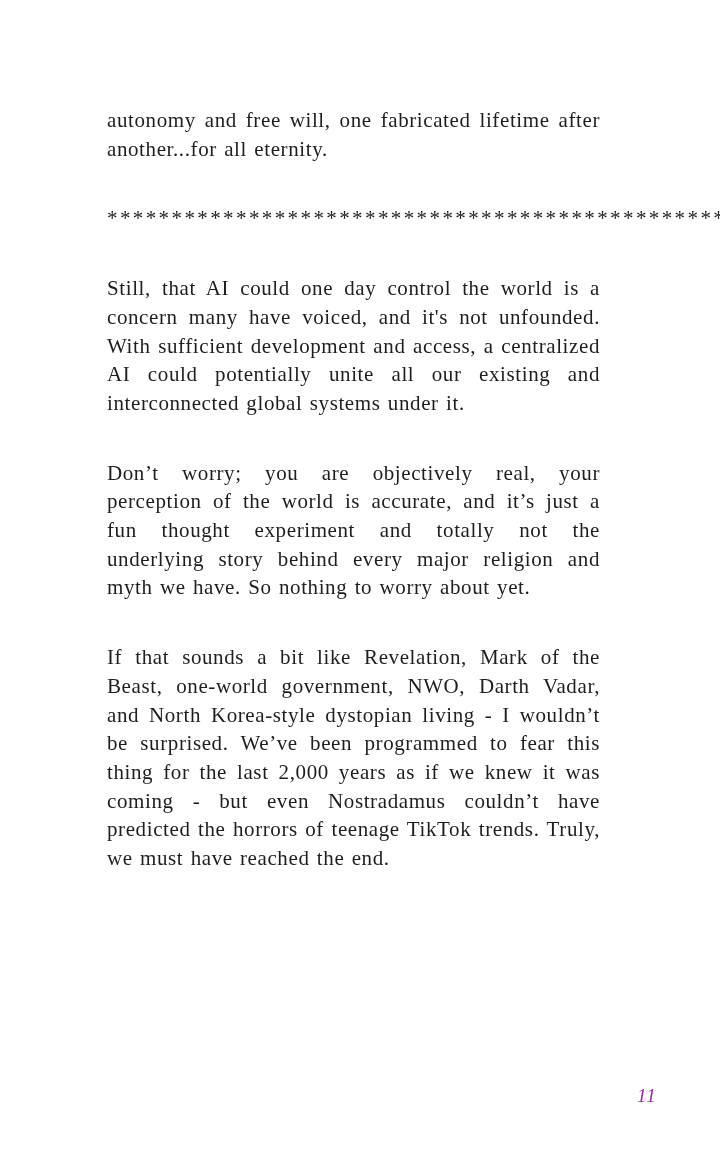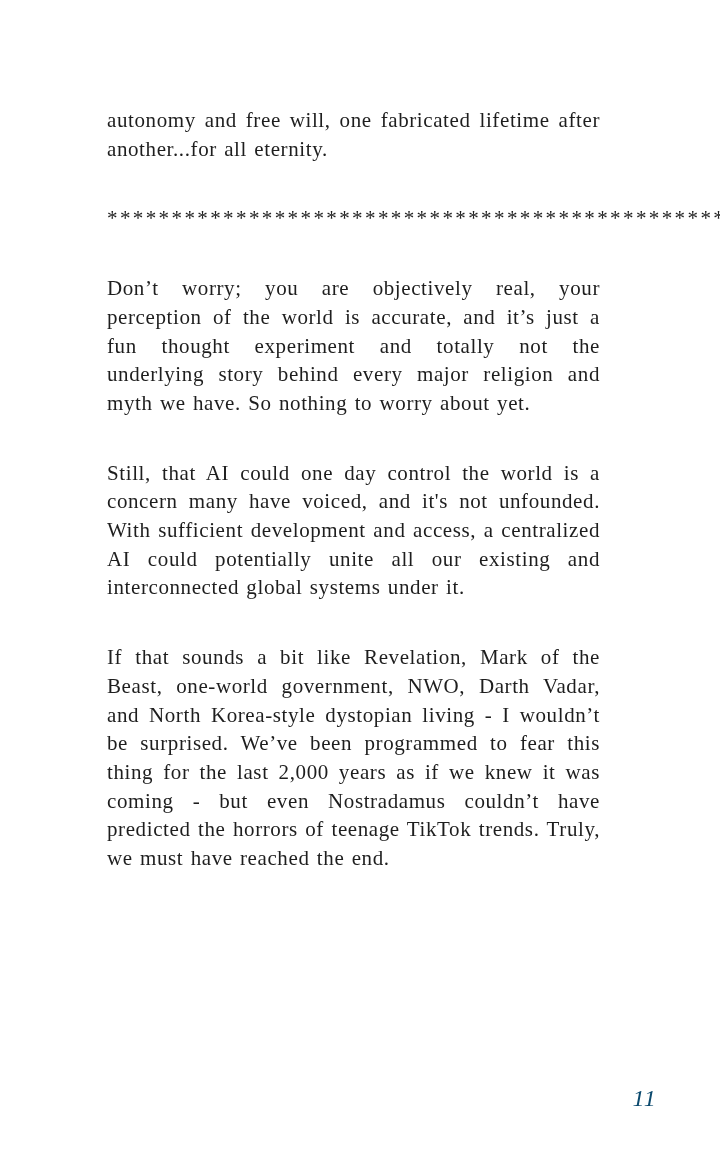--- a/index.html
+++ b/index.html
@@ -37,28 +37,28 @@
     white-space: nowrap;
     overflow: hidden;
     margin: 0 -108px 41px 0; 
     width: 613px;
   }
   .page-number {
     position: absolute;
     top: 1085px;
     right: 63px;
     font-style: italic;
-    font-size: 24px;
+    font-size: 19px;
     letter-spacing: 1.2px;
-    color: #0c4a6e;
+    color: #a21caf;
   }
 </style>
 </head>
 <body>
 
 <div class="page">
   <p class="para">autonomy and free will, one fabricated lifetime after another...for all eternity.</p>
   <div class="divider">*******************************************************</div>
+  <p class="para">Still, that AI could one day control the world is a concern many have voiced, and it's not unfounded. With sufficient development and access, a centralized AI could potentially unite all our existing and interconnected global systems under it.</p>
   <p class="para">Don’t worry; you are objectively real, your perception of the world is accurate, and it’s just a fun thought experiment and totally not the underlying story behind every major religion and myth we have. So nothing to worry about yet.</p>
-  <p class="para">Still, that AI could one day control the world is a concern many have voiced, and it's not unfounded. With sufficient development and access, a centralized AI could potentially unite all our existing and interconnected global systems under it.</p>
   <p class="para">If that sounds a bit like Revelation, Mark of the Beast, one-world government, NWO, Darth Vadar, and North Korea-style dystopian living - I wouldn’t be surprised. We’ve been programmed to fear this thing for the last 2,000 years as if we knew it was coming - but even Nostradamus couldn’t have predicted the horrors of teenage TikTok trends. Truly, we must have reached the end.</p>
   <div class="page-number">11</div>
 </div>
 
 </body></html>

